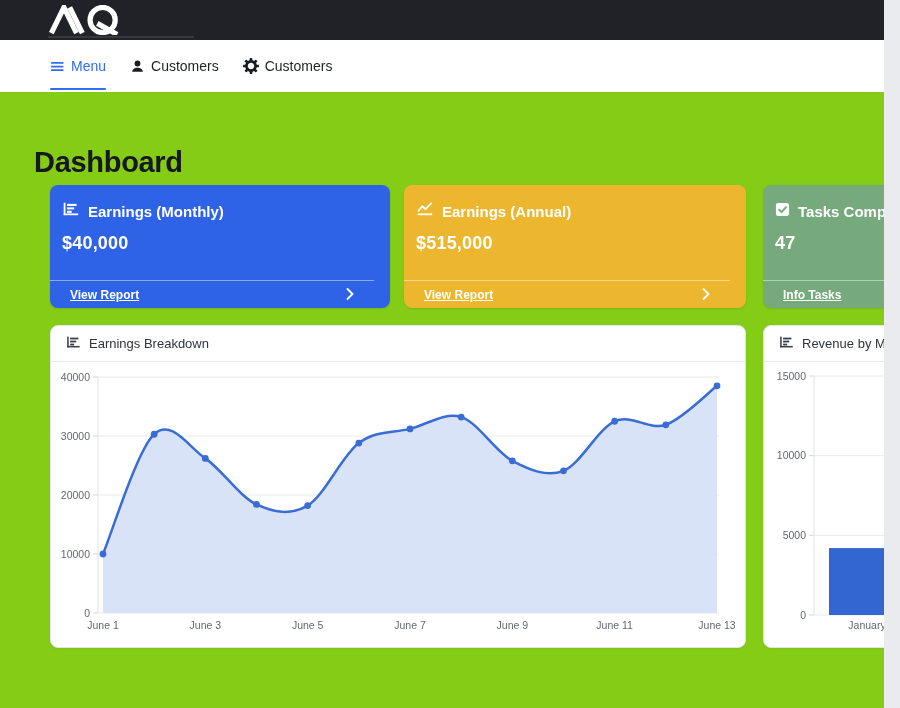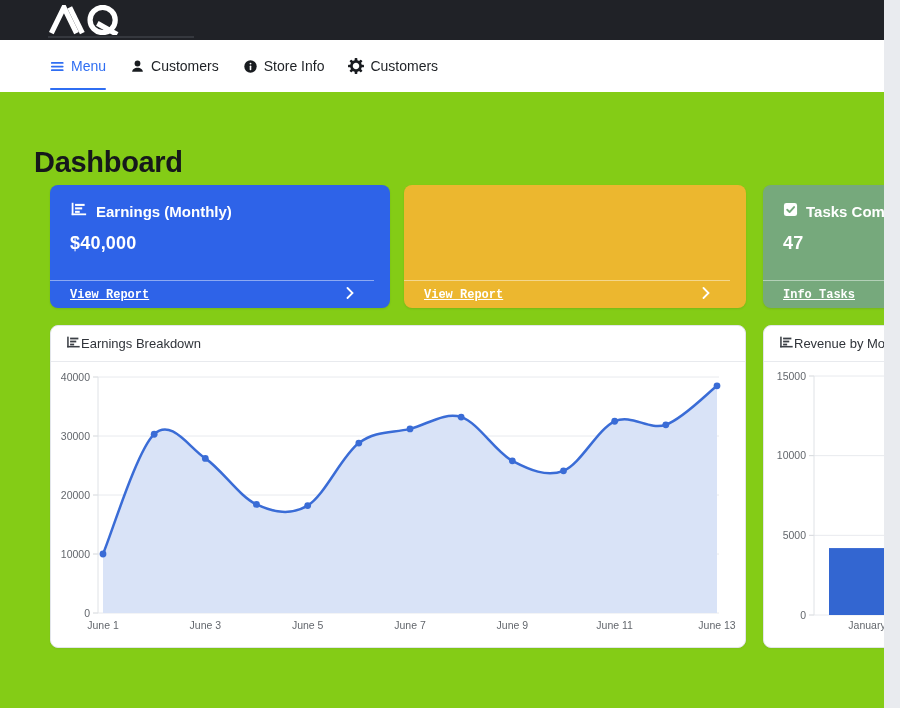--- a/index.html
+++ b/index.html
@@ -16,34 +16,34 @@
   .navbar { position:absolute; left:0; top:40px; width:900px; height:52px; background:#ffffff; display:flex; align-items:stretch; padding-left:50px; }
   .nav-item { position:relative; display:inline-flex; align-items:center; gap:6px; margin-right:24px; font-size:14px; color:#1e2125; text-decoration:none; cursor:pointer; }
   .nav-item .nicon { display:inline-flex; align-items:center; }
   .nav-item.active { color:#2f6ef2; }
   .nav-item.active::after { content:""; position:absolute; left:0; right:0; bottom:2px; height:2px; background:#2f6ef2; border-radius:1px; }
 
   .page-title { position:absolute; left:34px; top:146px; font-size:29px; font-weight:600; color:#16181b; letter-spacing:-0.3px; }
 
   
   .stat-card { position:absolute; top:185px; height:123px; border-radius:8px; color:#ffffff; box-shadow:0 1px 2px rgba(30,40,60,.12); }
-  .stat-card .card-body { padding:17px 20px 0 20px; }
+  .stat-card .card-body { padding:17px 20px 0 12px; }
   .stat-title { display:flex; align-items:center; gap:8px; font-size:15px; font-weight:bold; }
   .stat-value { margin-top:13px; font-size:18px; font-weight:bold; letter-spacing:0.2px; }
-  .stat-footer { position:absolute; left:0; right:16px; bottom:0; height:28px; border-top:1px solid rgba(255,255,255,.45); display:flex; align-items:center; justify-content:space-between; padding:8px 20px;font-family:Liberation Mono, monospace; }
+  .stat-footer { position:absolute; left:0; right:16px; bottom:0; height:28px; border-top:1px solid rgba(255,255,255,.45); display:flex; align-items:center; justify-content:space-between; padding:8px 20px; }
   .stat-link { color:#ffffff; font-size:12px; font-weight:bold; text-decoration:underline; cursor:pointer; }
   .card-monthly { left:50px; width:340px; }
   .card-annual { left:404px; width:342px; }
   .card-tasks  { left:763px; width:340px; }
 
   
   .chart-card { position:absolute; top:325px; height:323px; background:#ffffff; border:1px solid #e2e5ea; border-radius:8px; box-shadow:0 1px 2px rgba(30,40,60,.06); }
   .chart-card-1 { left:50px; width:696px; }
   .chart-card-2 { left:763px; width:240px; }
-  .chart-header { height:36px; border-bottom:1px solid #e8eaee; display:flex; align-items:center; gap:0; padding:0 15px; font-size:13px; color:#30343a; }
+  .chart-header { height:36px; border-bottom:1px solid #e8eaee; display:flex; align-items:center; gap:8px; padding:0 15px; font-size:13px; color:#30343a; }
   .chart-body { position:relative; overflow:hidden; }
   text.axis { font-family:"Liberation Sans", sans-serif; font-size:10.5px; fill:#63676d; }
 </style>
 </head>
 <body>
 
 <div class="page">
 
   <div class="topbar">
     <svg class="logo" width="88" height="30" viewBox="0 0 90 31">
@@ -73,30 +73,20 @@
     <a class="nav-item">
       <span class="nicon">
         <svg width="15" height="15" viewBox="0 0 16 16">
             <g fill="#191c20">
               <circle cx="8" cy="4.8" r="3.1"></circle>
               <path d="M8,9.2 c-3.3,0 -5.7,2 -5.7,4.5 h11.4 c0,-2.5 -2.4,-4.5 -5.7,-4.5 z"></path>
             </g>
           </svg>
       </span>
       <span>Customers</span>
-    </a>
-    <a class="nav-item">
-      <span class="nicon">
-        <svg width="15" height="15" viewBox="0 0 16 16">
-            <circle cx="8" cy="8" r="6.6" fill="#191c20"></circle>
-            <circle cx="8" cy="4.9" r="1" fill="#ffffff"></circle>
-            <rect x="7.15" y="6.9" width="1.7" height="5" rx="0.8" fill="#ffffff"></rect>
-          </svg>
-      </span>
-      <span>Store Info</span>
     </a>
     <a class="nav-item">
       <span class="nicon">
         <svg width="16" height="16" viewBox="0 0 16 16">
           <g fill="#191c20" transform="translate(8,8)">
             <rect x="-1.35" y="-8" width="2.7" height="3.5" rx="0.7"></rect>
             <rect x="-1.35" y="-8" width="2.7" height="3.5" rx="0.7" transform="rotate(45)"></rect>
             <rect x="-1.35" y="-8" width="2.7" height="3.5" rx="0.7" transform="rotate(90)"></rect>
             <rect x="-1.35" y="-8" width="2.7" height="3.5" rx="0.7" transform="rotate(135)"></rect>
             <rect x="-1.35" y="-8" width="2.7" height="3.5" rx="0.7" transform="rotate(180)"></rect>
@@ -136,20 +126,30 @@
       <span>
         <svg width="8" height="12" viewBox="0 0 8 12">
             <path d="M1.5,1 L6.5,6 L1.5,11" stroke="#ffffff" stroke-width="1.8" fill="none" stroke-linecap="round"></path>
           </svg>
       </span>
     </div>
   </div>
 
   <div class="stat-card card-annual" style="background: rgb(236, 183, 47);">
     <div class="card-body">
+      <div class="stat-title">
+        <span>
+          <svg width="18" height="15" viewBox="0 0 18 16">
+              <rect x="1.2" y="12.2" width="15.4" height="1.9" fill="#ffffff"></rect>
+              <path d="M2,9.5 L6,4.5 L9.5,7.5 L15.5,1.5" stroke="#ffffff" stroke-width="1.9" fill="none" stroke-linejoin="round" stroke-linecap="round"></path>
+            </svg>
+        </span>
+        <span>Earnings (Annual)</span>
+      </div>
+      <div class="stat-value">$515,000</div>
     </div>
     <div class="stat-footer">
       <a class="stat-link">View Report</a>
       <span>
         <svg width="8" height="12" viewBox="0 0 8 12">
             <path d="M1.5,1 L6.5,6 L1.5,11" stroke="#ffffff" stroke-width="1.8" fill="none" stroke-linecap="round"></path>
           </svg>
       </span>
     </div>
   </div>

